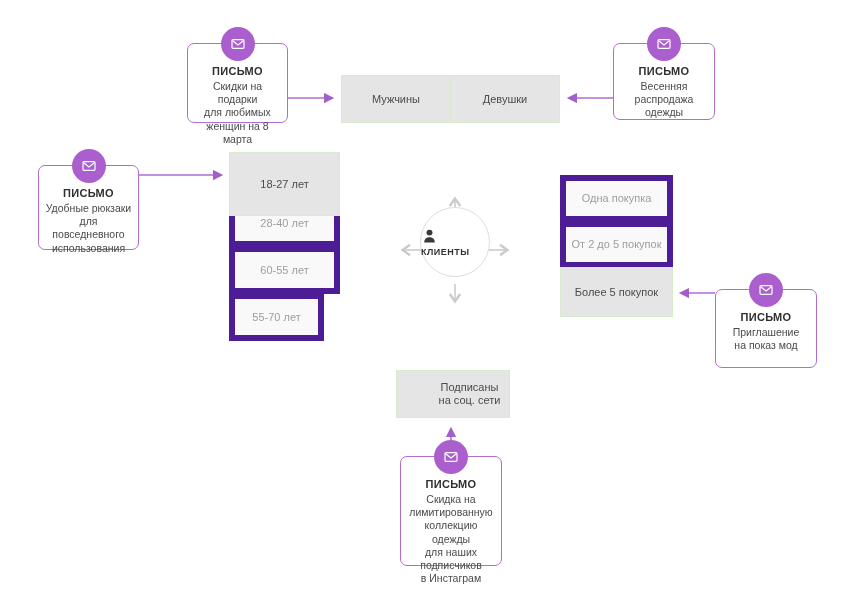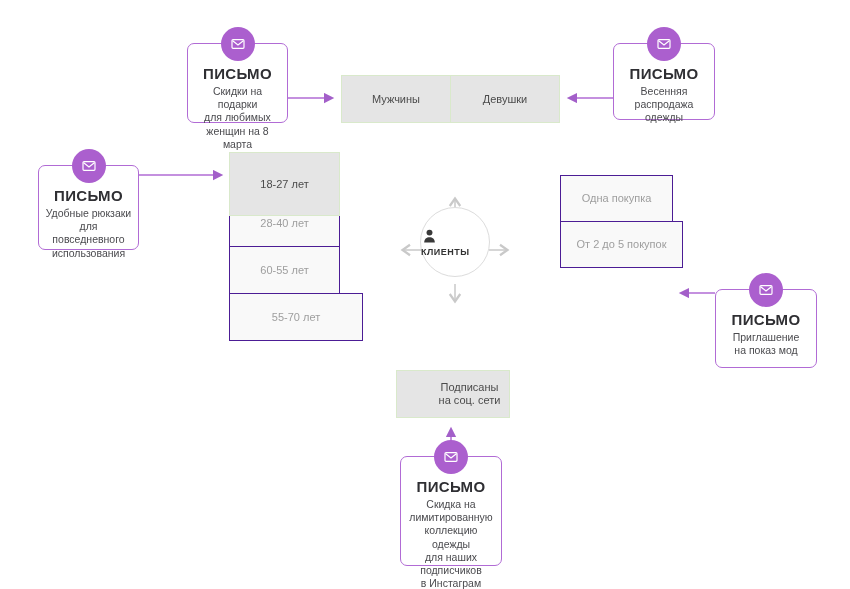--- a/index.html
+++ b/index.html
@@ -8,42 +8,42 @@
     font-family:"Liberation Sans","DejaVu Sans",sans-serif;
   }
   .arrows{position:absolute;left:0;top:0;pointer-events:none;}
 
   
   .cell{
     position:absolute;box-sizing:border-box;display:flex;align-items:center;justify-content:center;
     text-align:center;font-size:11px;line-height:13px;white-space:pre-line;
   }
   .cell.green{background:#e5e5e5;border:1px solid #d9e9cb;color:#4b4b4b;z-index:2;}
-  .cell.muted{background:#f9f9f9;border:1px solid #4c1d95;color:#9e9e9e;z-index:1;}
+  .cell.muted{background:#f9f9f9;border:6px solid #4c1d95;color:#9e9e9e;z-index:1;}
 
   
   .hub{
     position:absolute;left:420px;top:207px;width:70px;height:70px;border-radius:50%;
     background:#ffffff;border:1.5px solid #dcdcdc;box-sizing:border-box;z-index:2;
     display:flex;flex-direction:column;align-items:flex-start;justify-content:center;gap:2px;
   }
   .hub-label{font-size:9px;font-weight:bold;color:#333333;letter-spacing:.5px;}
 
   
   .callout{
     position:absolute;box-sizing:border-box;background:#ffffff;
     border:1.5px solid #b16bd5;border-radius:7px;z-index:3;
     padding:21px 4px 4px 4px;text-align:center;color:#4a4a4e;
   }
   .badge{
     position:absolute;left:50%;top:0;transform:translate(-50%,-50%);
     width:34px;height:34px;border-radius:50%;background:#ab5fce;
     display:flex;align-items:center;justify-content:center;
   }
-  .callout-title{font-size:15px;font-weight:bold;color:#2f2f33;margin-bottom:3px;letter-spacing:.3px;}
+  .callout-title{font-size:11px;font-weight:bold;color:#2f2f33;margin-bottom:3px;letter-spacing:.3px;}
   .callout-text{font-size:10.5px;line-height:13.2px;white-space:pre-line;}
 </style>
 </head>
 <body>
 
 <div class="canvas">
 
   <svg class="arrows" width="850" height="589">
     <defs>
       <marker id="ap" markerWidth="8" markerHeight="8" refX="5.5" refY="3.5" orient="auto">
@@ -73,24 +73,25 @@
     </svg>
     <div class="hub-label">КЛИЕНТЫ</div>
   </div>
 
   <div class="cell green" style="left:341px;top:75px;width:110px;height:48px;">Мужчины</div>
   <div class="cell green" style="left:450px;top:75px;width:110px;height:48px;">Девушки</div>
 
   <div class="cell green" style="left:229px;top:152px;width:111px;height:64px;">18-27 лет</div>
   <div class="cell muted" style="left:229px;top:199px;width:111px;height:48px;">28-40 лет</div>
   <div class="cell muted" style="left:229px;top:246px;width:111px;height:48px;">60-55 лет</div>
-  <div class="cell muted" style="left:229px;top:293px;width:134px;height:48px;">55-70 лет</div>
+  <div class="cell muted" style="left:229px;top:293px;width:95px;height:48px;">55-70 лет</div>
 
   <div class="cell muted" style="left:560px;top:175px;width:113px;height:47px;">Одна покупка</div>
-  <div class="cell muted" style="left:560px;top:221px;width:123px;height:47px;">От 2 до 5 покупок</div>
+  <div class="cell muted" style="left:560px;top:221px;width:113px;height:47px;">От 2 до 5 покупок</div>
+  <div class="cell green" style="left:560px;top:267px;width:113px;height:50px;">Более 5 покупок</div>
 
   <div class="cell green" style="left:396px;top:370px;width:114px;height:48px;padding-left:33px;">Подписаны
 на соц. сети</div>
 
   <div class="callout" style="left:187px;top:43px;width:101px;height:80px;">
     <div class="badge">
       <svg width="16" height="16" viewBox="0 0 24 24">
         <rect x="3" y="5.5" width="18" height="13" rx="1.5" fill="none" stroke="#ffffff" stroke-width="1.8"></rect>
         <path d="M4 7 L12 13.5 L20 7" fill="none" stroke="#ffffff" stroke-width="1.8"></path>
       </svg>

